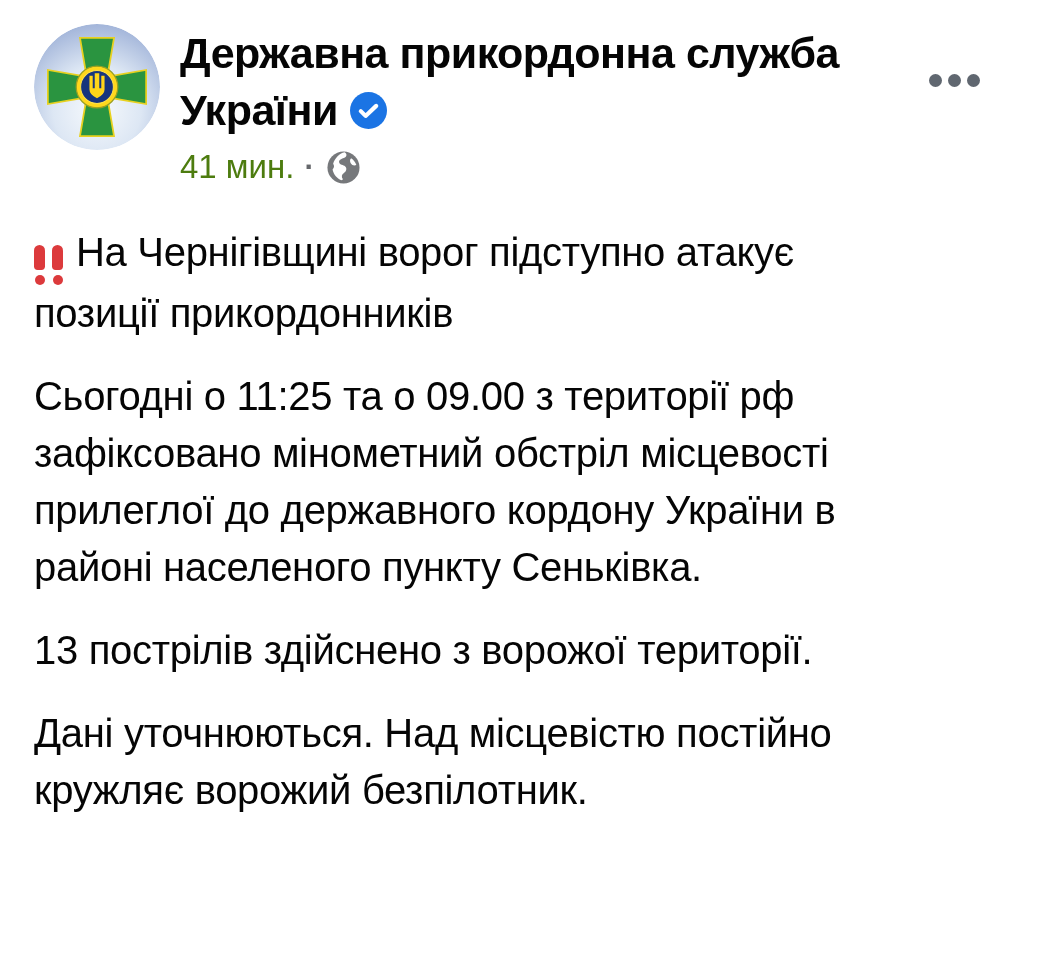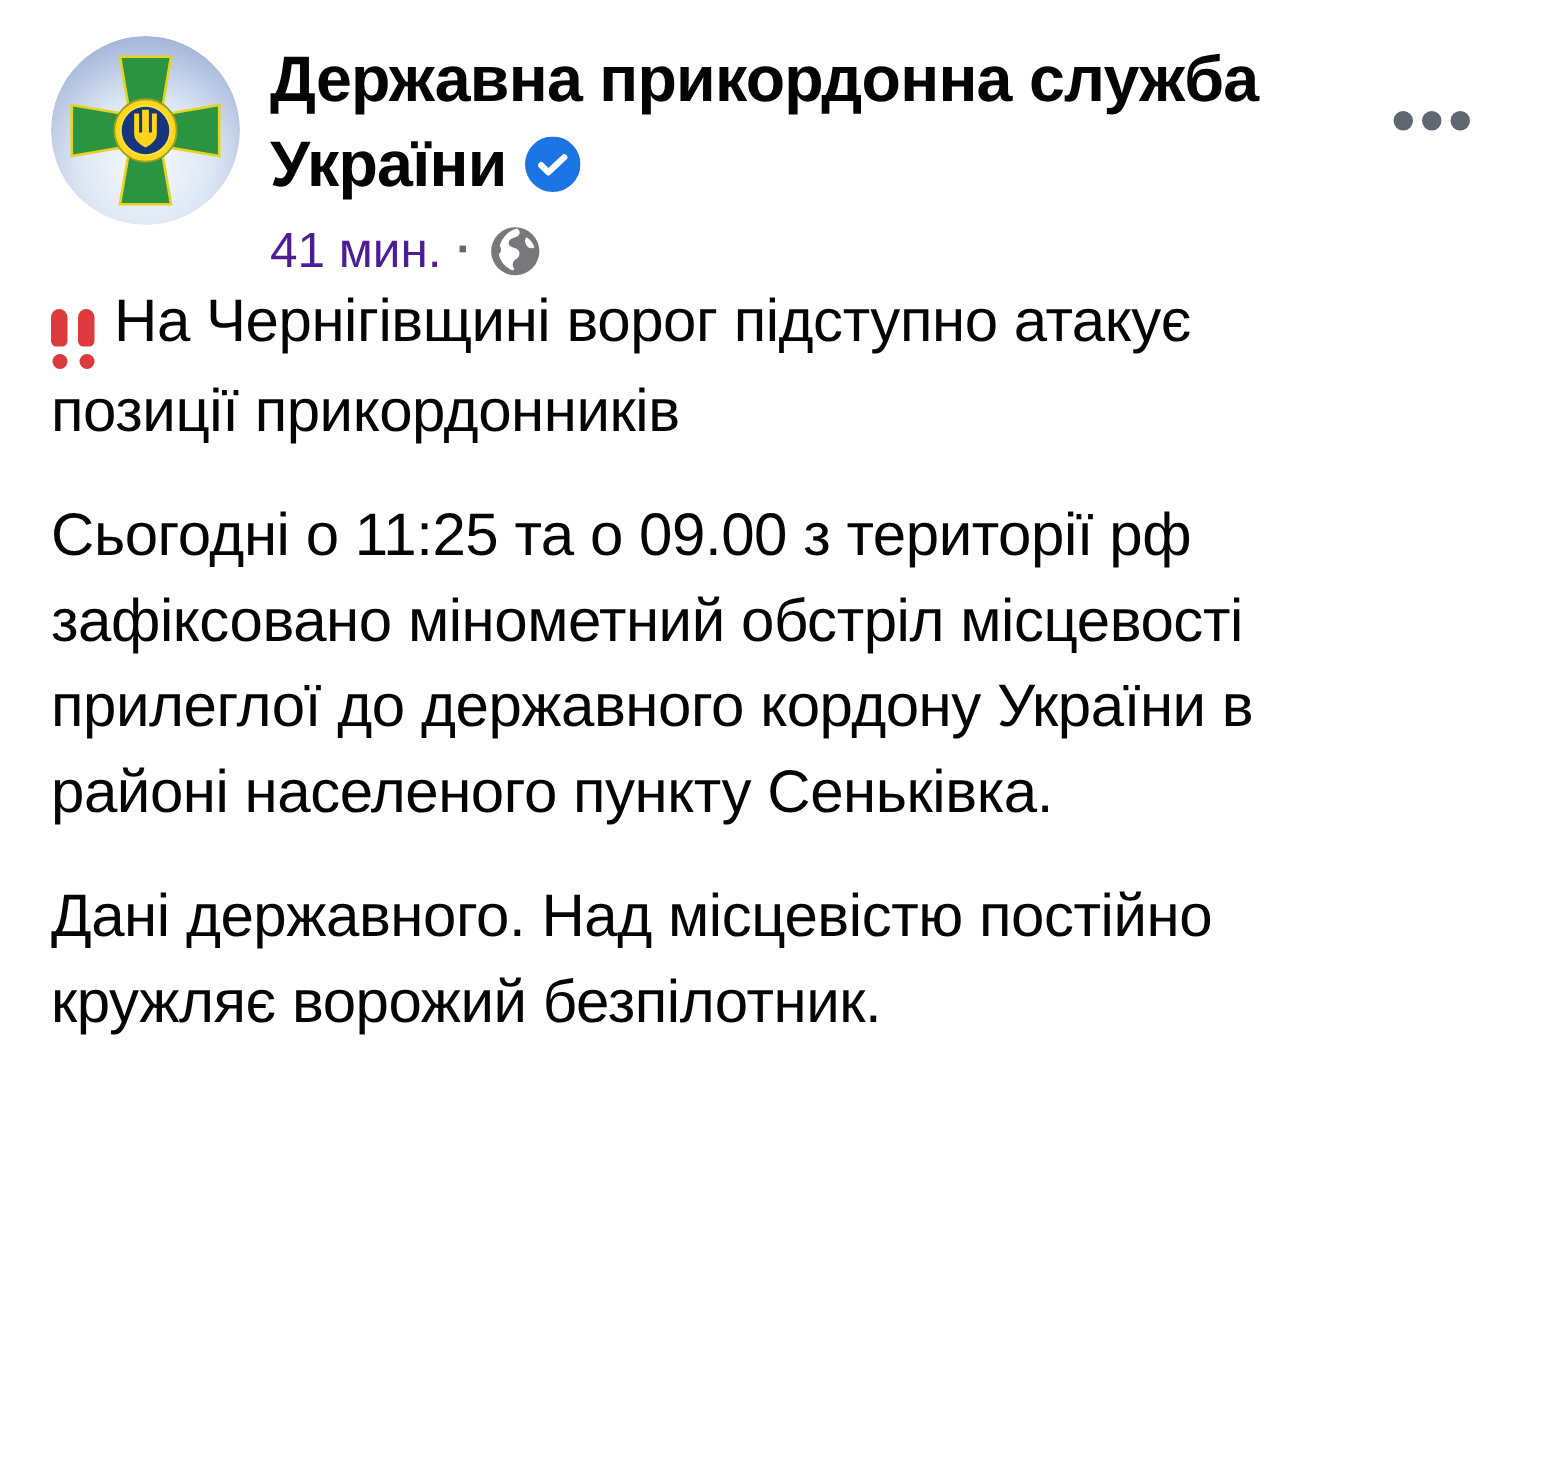--- a/index.html
+++ b/index.html
@@ -49,21 +49,21 @@
     margin-left: 12px;
     vertical-align: -4px;
   }
   .subline {
     margin-top: 9px;
     display: flex;
     align-items: center;
     font-size: 33px;
     color: #65676b;
   }
-  .timestamp { color: #4c1d95; cursor: pointer; }
+  .timestamp { color: #4d7c0f; cursor: pointer; }
   .sep-dot {
     margin: 0 12px 0 10px;
     color: #65676b;
     font-weight: 700;
     font-size: 30px;
   }
   .globe { width: 35px; height: 35px; display: block; }
   .more-btn {
     position: absolute;
     top: 46px;
@@ -77,20 +77,21 @@
   }
   .more-btn i {
     width: 13px;
     height: 13px;
     border-radius: 50%;
     background: #606770;
     display: block;
   }
   
   .post-text {
+    margin-top: 38px;
     font-size: 40px;
     line-height: 57px;
     letter-spacing: -0.3px;
     color: #050505;
   }
   .post-text p {
     margin: 0 0 26px 0;
     white-space: pre-line;
   }
   
@@ -168,17 +169,18 @@
     </button>
   </div>
 
   <div class="post-text">
     <p><span class="dbl-excl"><span class="excl"><span class="bar"></span><span class="dot"></span></span><span class="excl"><span class="bar"></span><span class="dot"></span></span></span><span>На Чернігівщині ворог підступно атакує
 позиції прикордонників</span></p>
     <p>Сьогодні о 11:25 та о 09.00 з території рф
 зафіксовано мінометний обстріл місцевості
 прилеглої до державного кордону України в
 районі населеного пункту Сеньківка.</p>
-    <p>Дані державного. Над місцевістю постійно
+    <p>13 пострілів здійснено з ворожої території.</p>
+    <p>Дані уточнюються. Над місцевістю постійно
 кружляє ворожий безпілотник.</p>
   </div>
 
 </div>
 
 </body></html>

